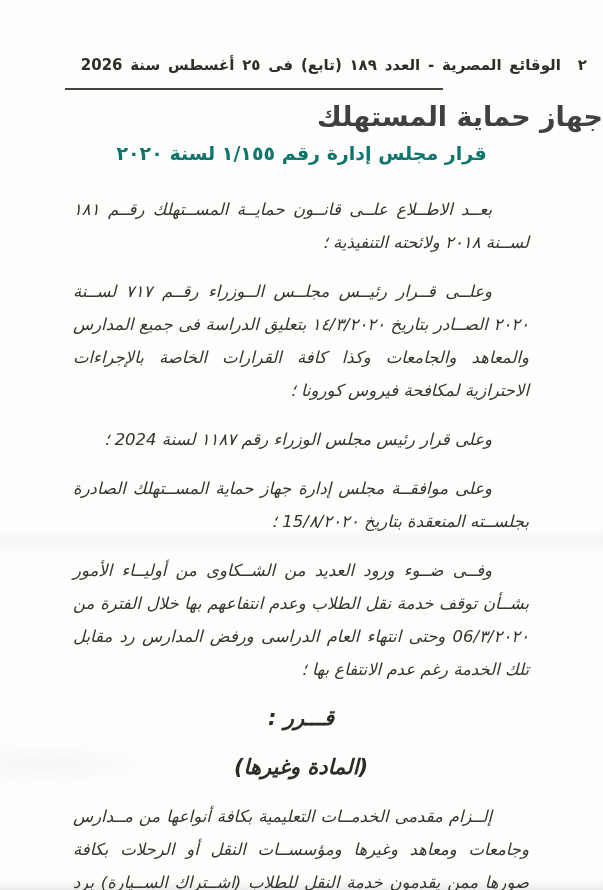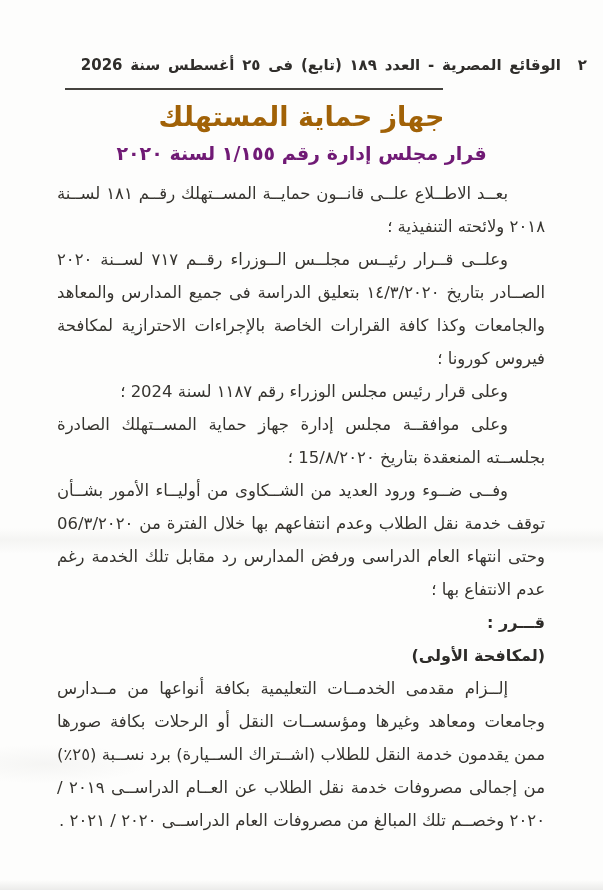--- a/index.html
+++ b/index.html
@@ -48,54 +48,55 @@
     left: 65px;
     width: 378px;
     height: 2px;
     background: #45433f;
   }
   .authority-title {
     position: absolute;
     top: 101px;
     left: 0;
     right: 0;
-    text-align: center;
+    text-align: right;
     font-size: 27px;
     font-weight: bold;
     letter-spacing: 0.5px;
-    color: #a16207;
+    color: #404040;
   }
   .decree-title {
     position: absolute;
     top: 142px;
     left: 0;
     right: 0;
     text-align: center;
     font-size: 19px;
     font-weight: bold;
-    color: #701a75;
+    color: #0f766e;
   }
   .body-text {
     position: absolute;
     top: 177px;
     right: 58px;
     width: 488px;
     font-size: 16.5px;
     line-height: 33px;
     text-align: justify;
     color: #36342f;
   }
   .body-text p {
-    margin: 0;
+    margin: 16px;
     text-indent: 37px;
+    font-style: italic;
   }
   .center-head {
-    text-align: right;
+    text-align: center;
     font-weight: bold;
-    font-size: 16px;
+    font-size: 21px;
     text-indent: 0 !important;
     color: #2d2b28;
   }
 </style>
 </head>
 <body>
 
 <div class="page">
 
   <div class="header-row">
@@ -109,21 +110,21 @@
 
   <div class="decree-title">قرار مجلس إدارة رقم ١/١٥٥ لسنة ٢٠٢٠</div>
 
   <div class="body-text">
     <p>بعــد الاطــلاع علــى قانــون حمايــة المســتهلك رقــم ١٨١ لســنة ٢٠١٨ ولائحته التنفيذية ؛</p>
     <p>وعلــى قــرار رئيــس مجلــس الــوزراء رقــم ٧١٧ لســنة ٢٠٢٠ الصــادر بتاريخ ١٤/٣/٢٠٢٠ بتعليق الدراسة فى جميع المدارس والمعاهد والجامعات وكذا كافة القرارات الخاصة بالإجراءات الاحترازية لمكافحة فيروس كورونا ؛</p>
     <p>وعلى قرار رئيس مجلس الوزراء رقم ١١٨٧ لسنة 2024 ؛</p>
     <p>وعلى موافقــة مجلس إدارة جهاز حماية المســتهلك الصادرة بجلســته المنعقدة بتاريخ 15/٨/٢٠٢٠ ؛</p>
     <p>وفــى ضــوء ورود العديد من الشــكاوى من أوليــاء الأمور بشــأن توقف خدمة نقل الطلاب وعدم انتفاعهم بها خلال الفترة من 06/٣/٢٠٢٠ وحتى انتهاء العام الدراسى ورفض المدارس رد مقابل تلك الخدمة رغم عدم الانتفاع بها ؛</p>
     <p class="center-head">قـــرر :</p>
-    <p class="center-head">(لمكافحة الأولى)</p>
+    <p class="center-head">(المادة وغيرها)</p>
     <p>إلــزام مقدمى الخدمــات التعليمية بكافة أنواعها من مــدارس وجامعات ومعاهد وغيرها ومؤسســات النقل أو الرحلات بكافة صورها ممن يقدمون خدمة النقل للطلاب (اشــتراك الســيارة) برد نســبة (٢٥٪) من إجمالى مصروفات خدمة نقل الطلاب عن العــام الدراســى ٢٠١٩ / ٢٠٢٠ وخصــم تلك المبالغ من مصروفات العام الدراســى ٢٠٢٠ / ٢٠٢١ .</p>
   </div>
 
   <div class="scan-band band-mid"></div>
   <div class="smudge-left"></div>
   <div class="scan-band band-bottom"></div>
 
 </div>
 
 </body></html>

